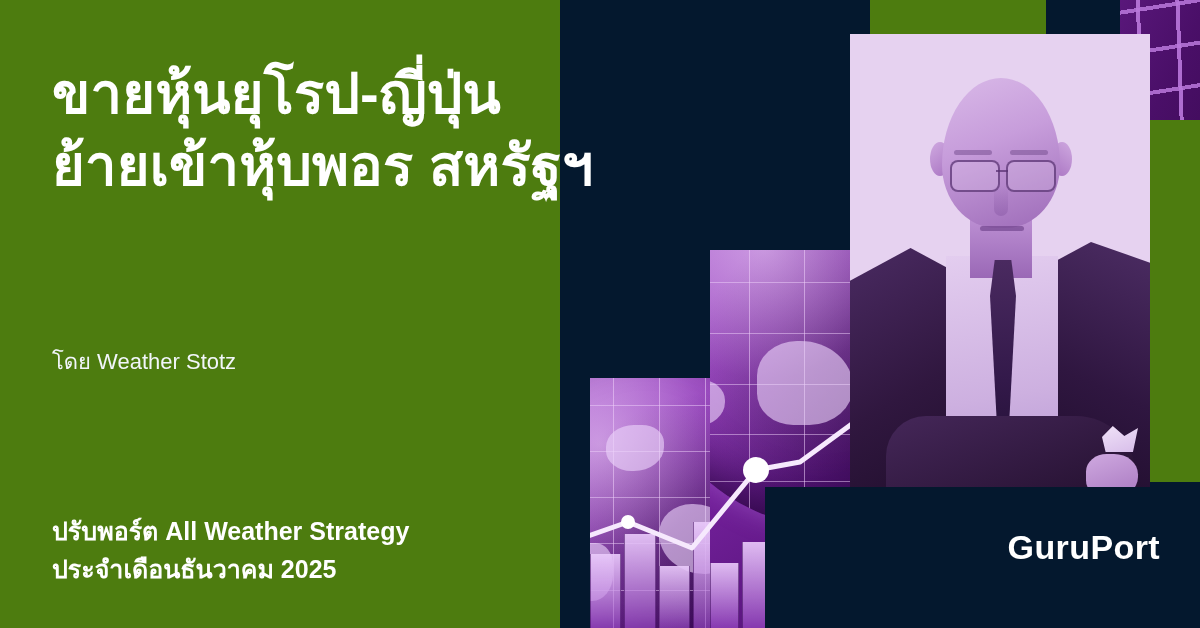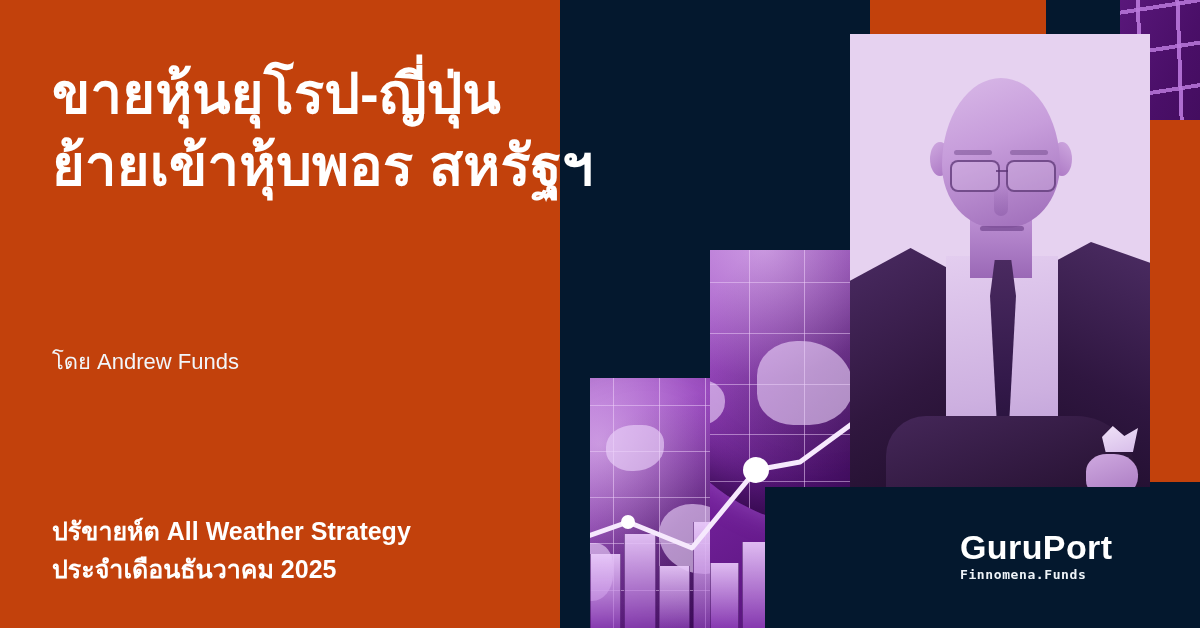--- a/index.html
+++ b/index.html
@@ -1,17 +1,17 @@
 <!DOCTYPE html>
 <html><head>
 <meta charset="utf-8">
 <style>
   html,body{margin:0;padding:0;background:#04182e;}
   body{font-family:"Liberation Sans","DejaVu Sans",sans-serif;}
-  #stage{position:relative;width:1200px;height:628px;background:#c2410c;overflow:hidden;}
+  #stage{position:relative;width:1200px;height:628px;background:#4d7c0f;overflow:hidden;}
 
   
   #collage{position:absolute;left:560px;top:0;width:640px;height:628px;overflow:hidden;}
 
   .grid-panel{position:absolute;overflow:hidden;}
   .grid-skin{position:absolute;left:-40%;top:-40%;width:190%;height:190%;
     transform:rotate(-9deg) skewX(-7deg);
     background-color:#4b1164;
     background-image:
       repeating-linear-gradient(90deg, rgba(214,160,240,.85) 0 3px, rgba(214,160,240,0) 3px 44px),
@@ -108,21 +108,21 @@
   
   .notch{position:absolute;background:#04182e;}
 
   
   #headline{position:absolute;left:52px;top:58px;width:680px;color:#ffffff;
     font-size:56px;line-height:72px;font-weight:700;letter-spacing:.2px;}
   #headline div{white-space:nowrap;}
   #byline{position:absolute;left:52px;top:344px;color:#f2f6fa;font-size:22px;font-weight:400;}
   #caption{position:absolute;left:52px;top:512px;color:#ffffff;font-size:25px;
     line-height:38px;font-weight:700;}
-  #logo{position:absolute;left:960px;top:528px;width:200px;}
+  #logo{position:absolute;left:960px;top:528px;width:200px;text-align:right;}
   #logo-main{color:#ffffff;font-size:34px;font-weight:700;letter-spacing:.4px;line-height:38px;}
   #logo-sub{color:#eef3f8;font-size:13px;font-weight:700;letter-spacing:.6px;line-height:18px;
     font-family:"DejaVu Sans Mono","Liberation Mono",monospace;}
 </style>
 </head>
 <body>
 
 <div id="stage">
 
   <div id="collage">
@@ -234,25 +234,24 @@
     <div class="pt p-arm"></div>
     <div class="pt p-hand"></div>
     <div class="pt p-pocket"></div>
   </div>
 
   <div id="headline">
     <div>ขายหุ้นยุโรป-ญี่ปุ่น</div>
     <div>ย้ายเข้าหุ้บพอร สหรัฐฯ</div>
   </div>
 
-  <div id="byline">โดย Andrew Funds</div>
+  <div id="byline">โดย Weather Stotz</div>
 
   <div id="caption">
-    <div>ปรัขายห์ต All Weather Strategy</div>
+    <div>ปรับพอร์ต All Weather Strategy</div>
     <div>ประจำเดือนธันวาคม 2025</div>
   </div>
 
   <div id="logo">
     <div id="logo-main">GuruPort</div>
-    <div id="logo-sub">Finnomena.Funds</div>
   </div>
 
 </div>
 
 </body></html>

